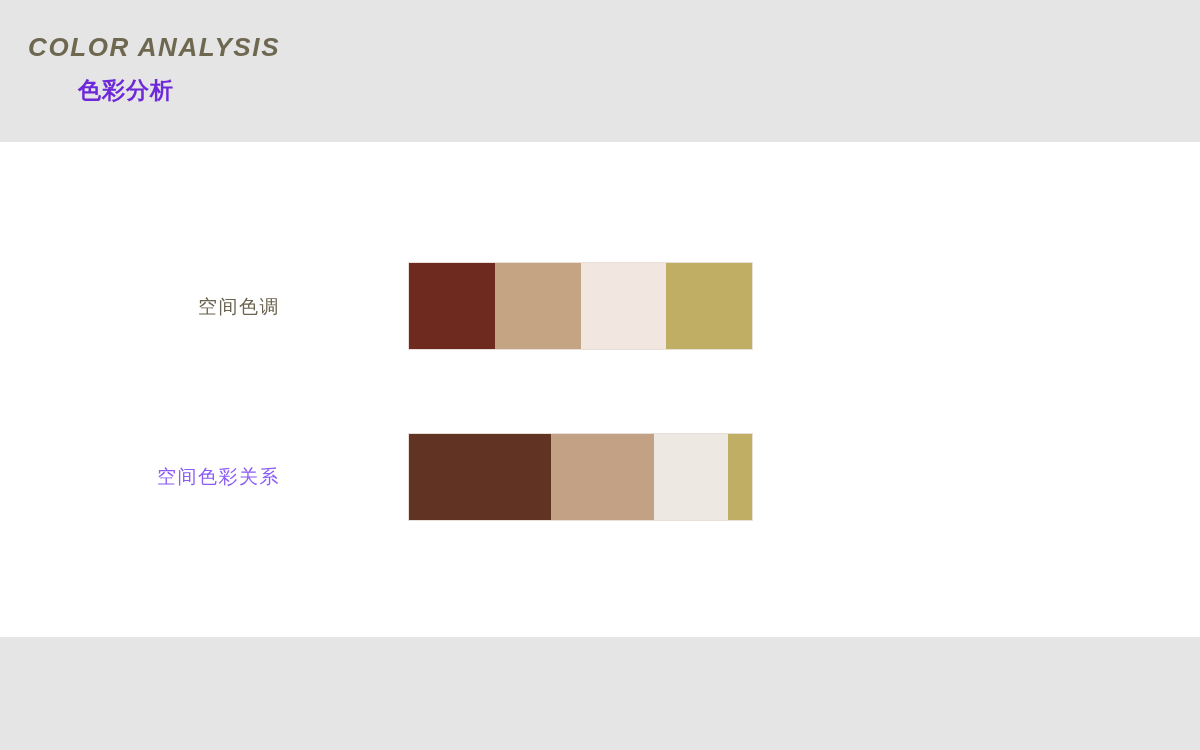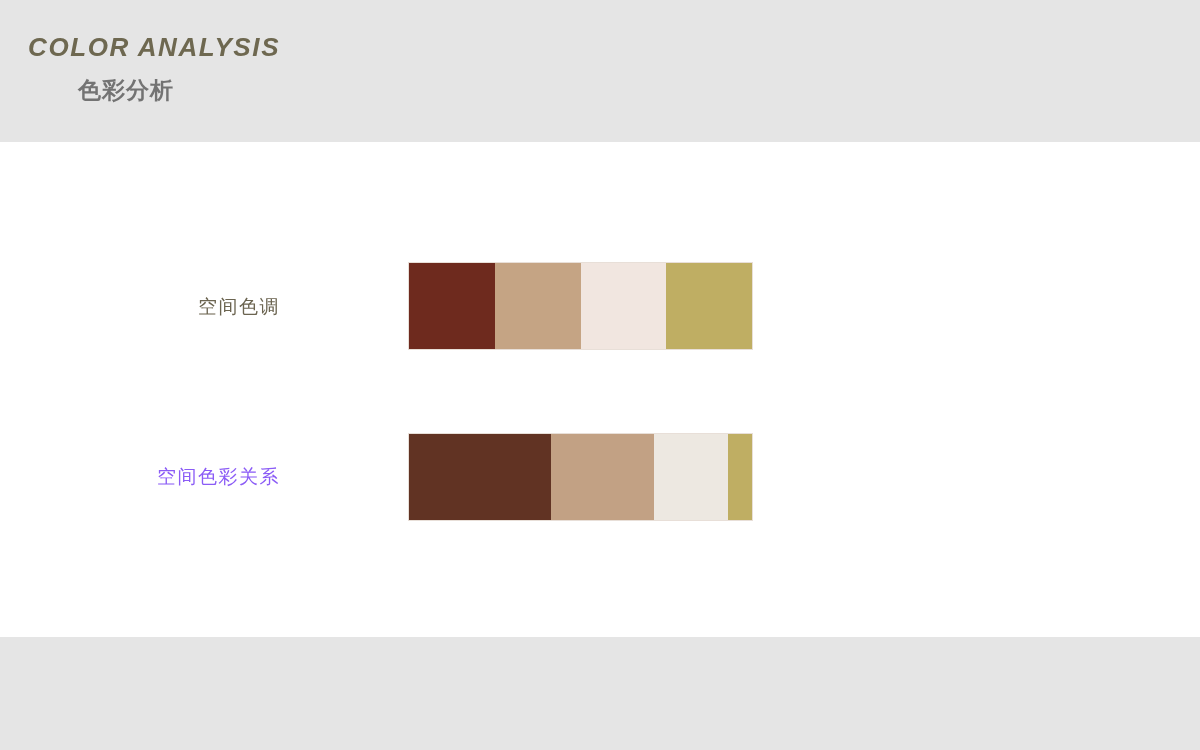--- a/index.html
+++ b/index.html
@@ -111,21 +111,21 @@
     width: 1200px;
     height: 113px;
     background: #e5e5e5;
   }
 </style>
 </head>
 <body>
 
 <div class="header-band" style="background: rgb(229, 229, 229); text-align: center;">
   <div class="title-en" style="color: rgb(110, 104, 80);">COLOR ANALYSIS</div>
-  <div class="title-cn" style="color: #737373;">色彩分析</div>
+  <div class="title-cn" style="color: #6d28d9;">色彩分析</div>
 </div>
 
 <div class="canvas" style="background: rgb(255, 255, 255);">
 
   <div class="palette-row row-1">
     <div class="row-label" style="color: rgb(107, 100, 80);">空间色调</div>
     <div class="swatch-bar">
       <div class="swatch" style="background: rgb(110, 42, 30); width: 25%;"></div>
       <div class="swatch" style="background: rgb(197, 164, 132); width: 25%;"></div>
       <div class="swatch" style="background: rgb(241, 230, 224); width: 25%;"></div>

